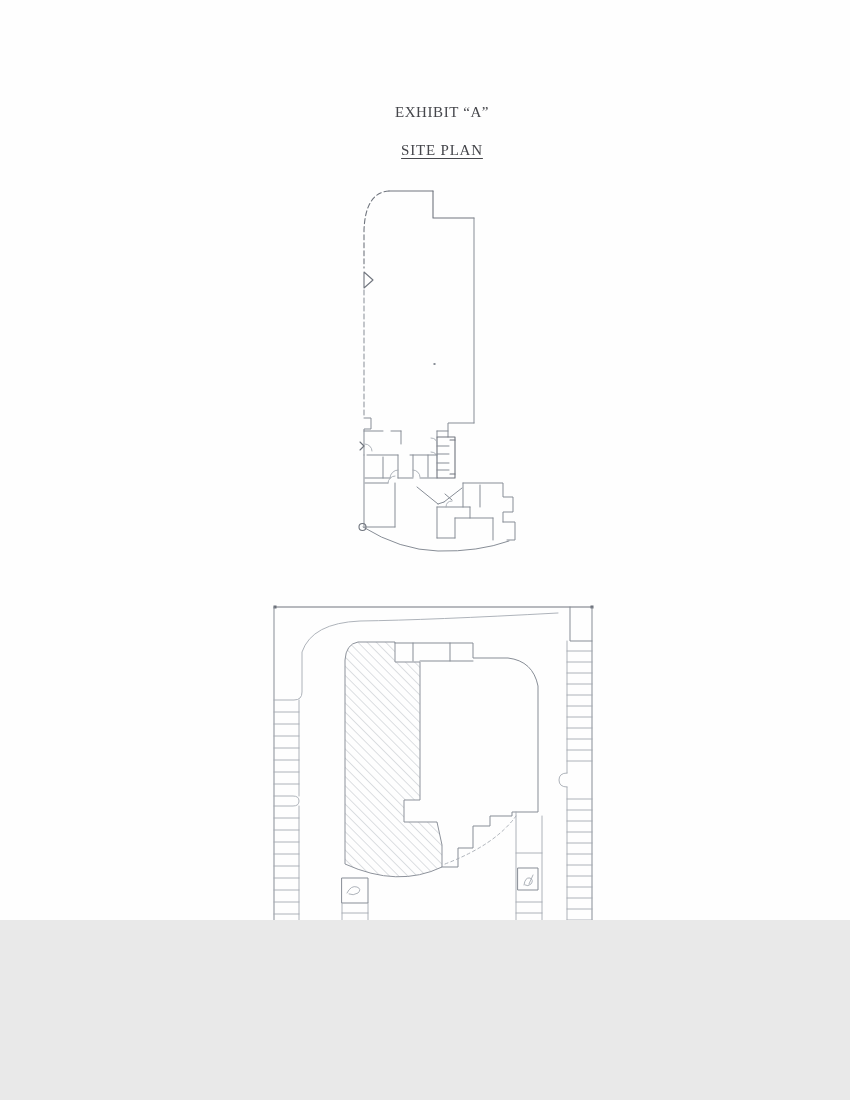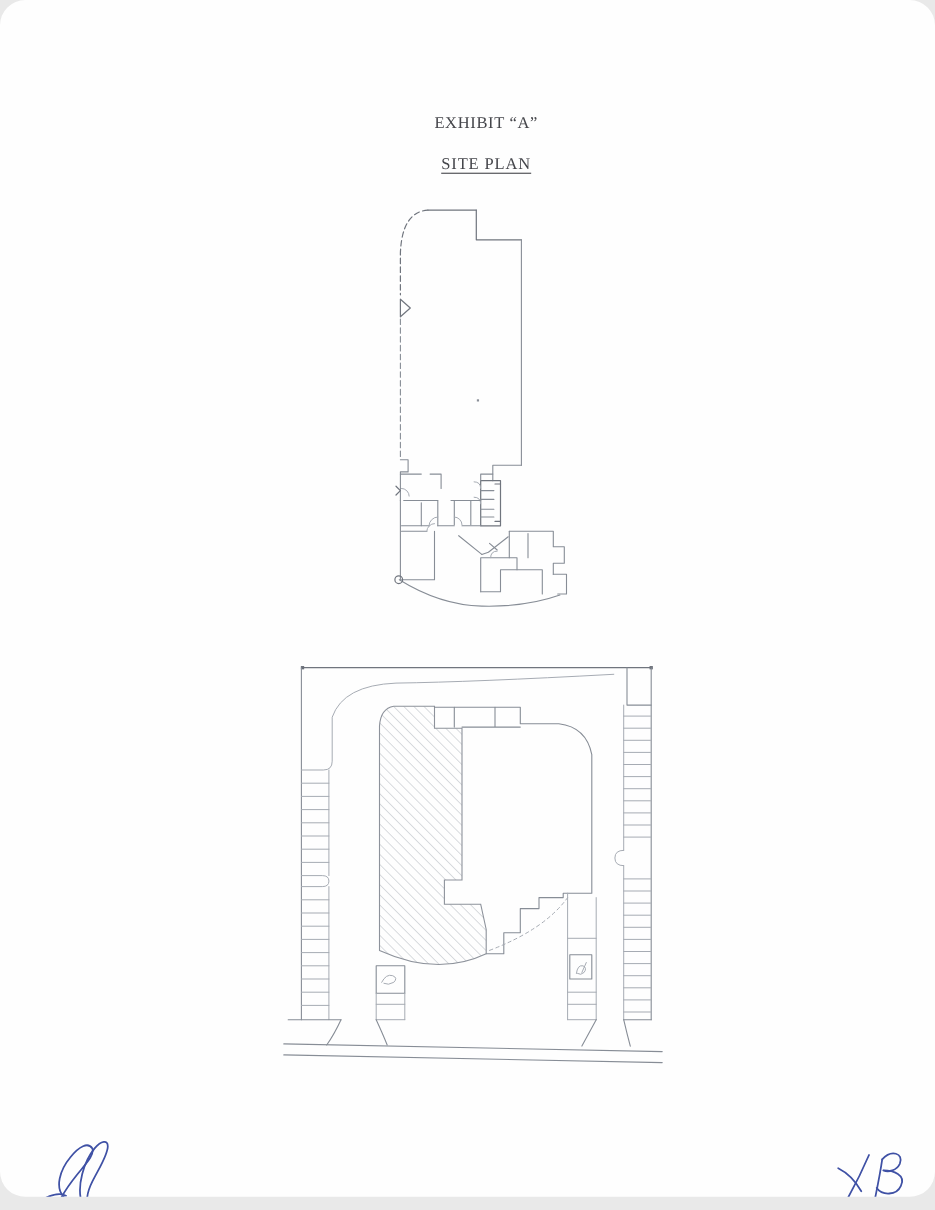--- a/index.html
+++ b/index.html
@@ -2,21 +2,21 @@
 <html><head>
 <meta charset="utf-8">
 <style>
   html,body{margin:0;padding:0;}
   body{
     width:850px;height:1100px;
     background:#e9e9e9;
     font-family:"Liberation Serif","DejaVu Serif",serif;
   }
   .page{
-    position:relative;width:850px;height:1088px;background:#fefefe;overflow:hidden;border-radius:23px;
+    position:relative;width:850px;height:920px;background:#fefefe;overflow:hidden;
   }
   .title-block{
     position:absolute;left:0;top:104px;width:884px;text-align:center;
     color:#3f4045;
   }
   .exhibit-title{
     font-size:15px;letter-spacing:.6px;color:#45464b;
   }
   .site-plan-heading{
     margin-top:21px;font-size:15px;letter-spacing:.8px;color:#45464b;

